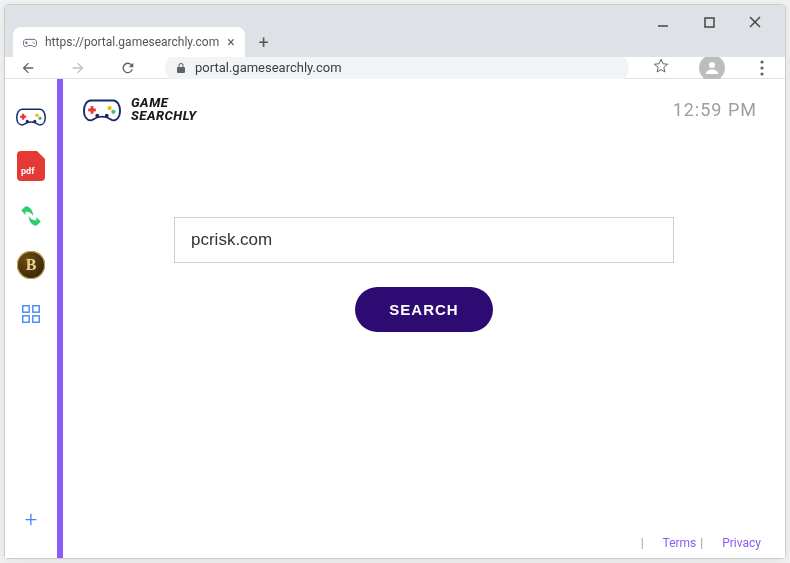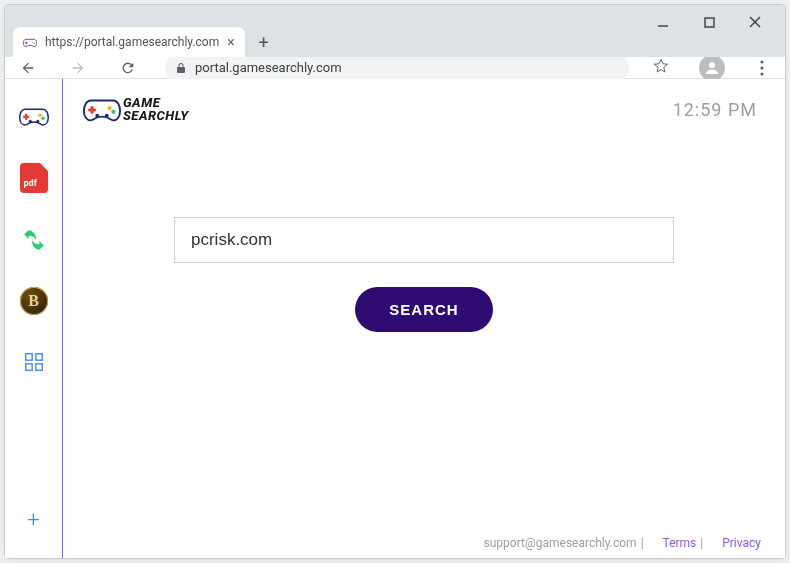--- a/index.html
+++ b/index.html
@@ -82,22 +82,22 @@
     .star-icon { color: #5f6368; margin-right: 6px; cursor: pointer; }
     .avatar {
       width: 26px; height: 26px; border-radius: 50%; background: #bdbdbd;
       display: flex; align-items: center; justify-content: center; color: #fff;
     }
     .kebab { width: 26px; height: 26px; display: flex; align-items: center; justify-content: center; color: #5f6368; cursor: pointer; }
 
     
     .content-row { flex: 1; display: flex; min-height: 0; position: relative; }
     .sidebar {
-      width: 58px; background: #fff; border-right: 1px solid #8b5cf6;
-      display: flex; flex-direction: column; align-items: center; padding-top: 22px; gap: 32px;
+      width: 58px; background: #fff; border-right: 6px solid #8b5cf6;
+      display: flex; flex-direction: column; align-items: center; padding-top: 22px; gap: 20px;
     }
     .sb-item { width: 30px; height: 30px; display: flex; align-items: center; justify-content: center; cursor: pointer; }
     .sb-pdf { background: #e53935; color: #fff; border-radius: 4px; width: 28px; height: 30px; font-size: 9px; font-weight: 700; position: relative; }
     .sb-pdf:before { content: ""; position: absolute; top: 0; right: 0; width: 0; height: 0; border-left: 8px solid transparent; border-top: 8px solid #fff; }
     .sb-pdf span { position: absolute; bottom: 5px; left: 4px; }
     .sb-swap { color: #2ecc71; }
     .sb-coin { width: 28px; height: 28px; border-radius: 50%; background: radial-gradient(circle at 35% 30%, #6d4c10, #3b2a08 70%, #000); color: #e8d19a; font-family: serif; font-weight: 700; display: flex; align-items: center; justify-content: center; box-shadow: 0 0 0 1px #caa64a inset; }
     .sb-grid { color: #4285f4; }
     .sb-plus { color: #4285f4; font-size: 22px; font-weight: 300; margin-top: auto; margin-bottom: 24px; }
     .collapse-handle {
@@ -108,21 +108,21 @@
 
     
     .page {
       flex: 1; background: #fff; position: relative; display: flex; flex-direction: column;
     }
     .brand-row {
       display: flex; align-items: center; justify-content: space-between;
       padding: 16px 28px 0 20px;
     }
     .brand {
-      display: flex; align-items: center; gap: 2px;
+      display: flex; align-items: center; gap: 10px;
     }
     .brand-text { display: flex; flex-direction: column; line-height: 1; font-weight: 800; font-style: italic; font-size: 13px; letter-spacing: 0.5px; }
     .brand-text .top { color: #1a1a1a; }
     .brand-text .bot { color: #1a1a1a; }
     .clock { color: #9e9e9e; font-size: 18px; letter-spacing: 1px; }
 
     .search-wrap { margin-top: 70px; display: flex; flex-direction: column; align-items: center; gap: 24px; }
     .search-input {
       width: 500px; height: 46px; border: 1px solid #d0d0d0; padding: 0 16px;
       font-size: 17px; color: #333; background: #fff; margin-top: 24px;
@@ -292,21 +292,20 @@
         </div>
         <div class="clock">12:59 PM</div>
       </div>
 
       <div class="search-wrap">
         <input class="search-input" type="text" value="pcrisk.com" style="">
         <button class="search-btn">SEARCH</button>
       </div>
 
       <div class="footer">
-        <span>support@gamesearchly.com</span>
         <span> | </span>
         <a>Terms</a>
         <span> | </span>
         <a>Privacy</a>
       </div>
 
     </div>
   </div>
 </div>
 

